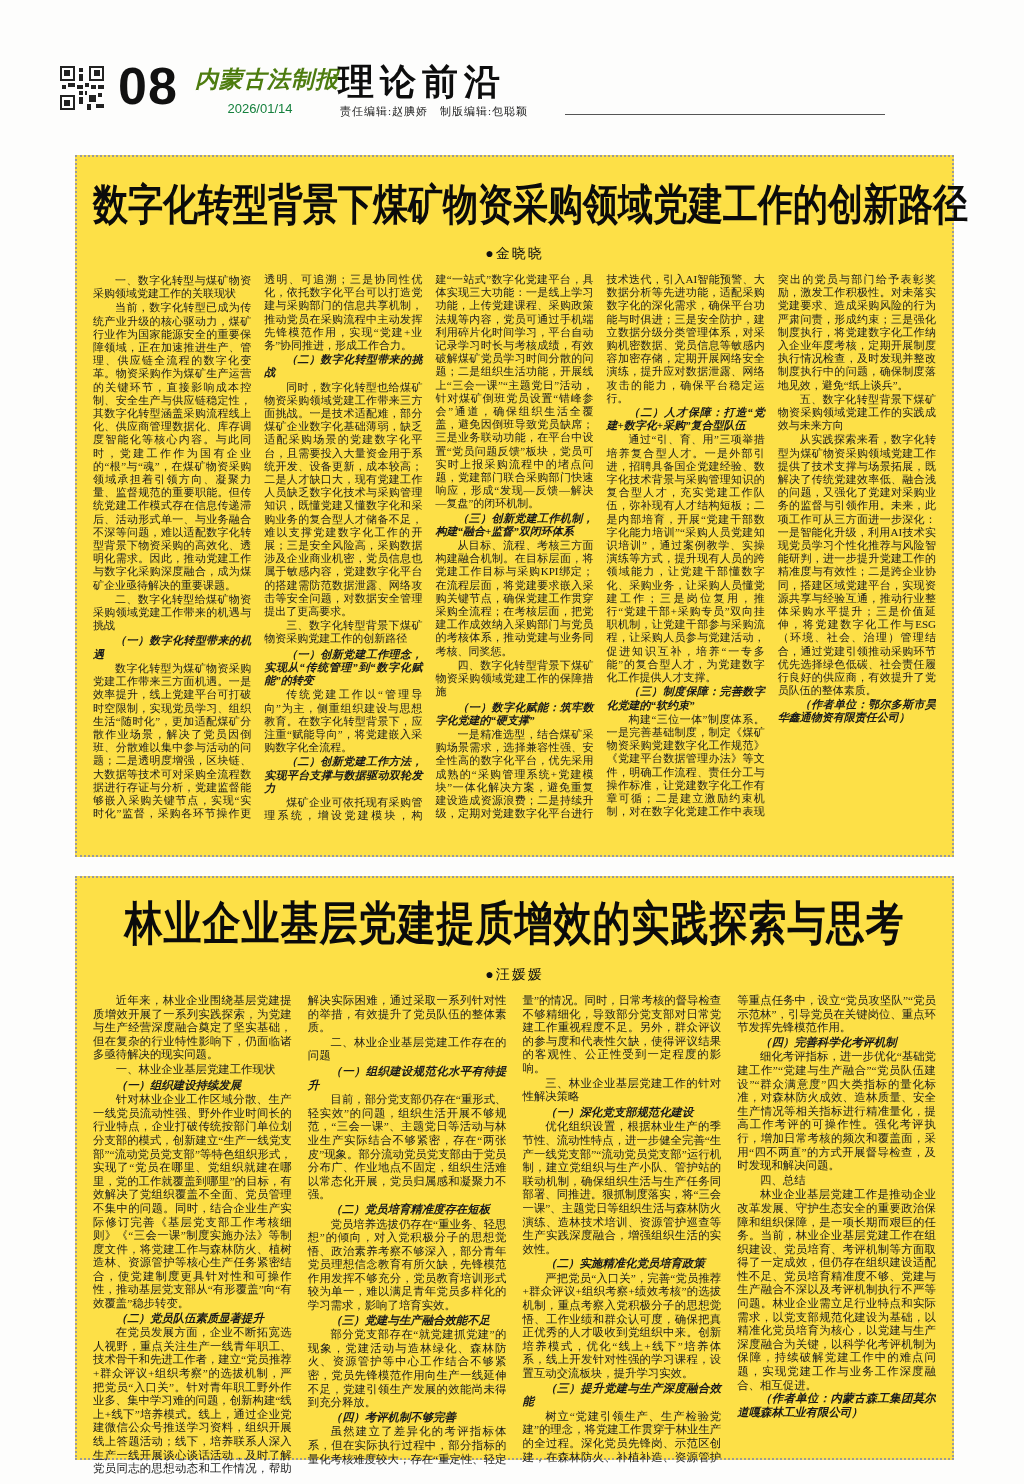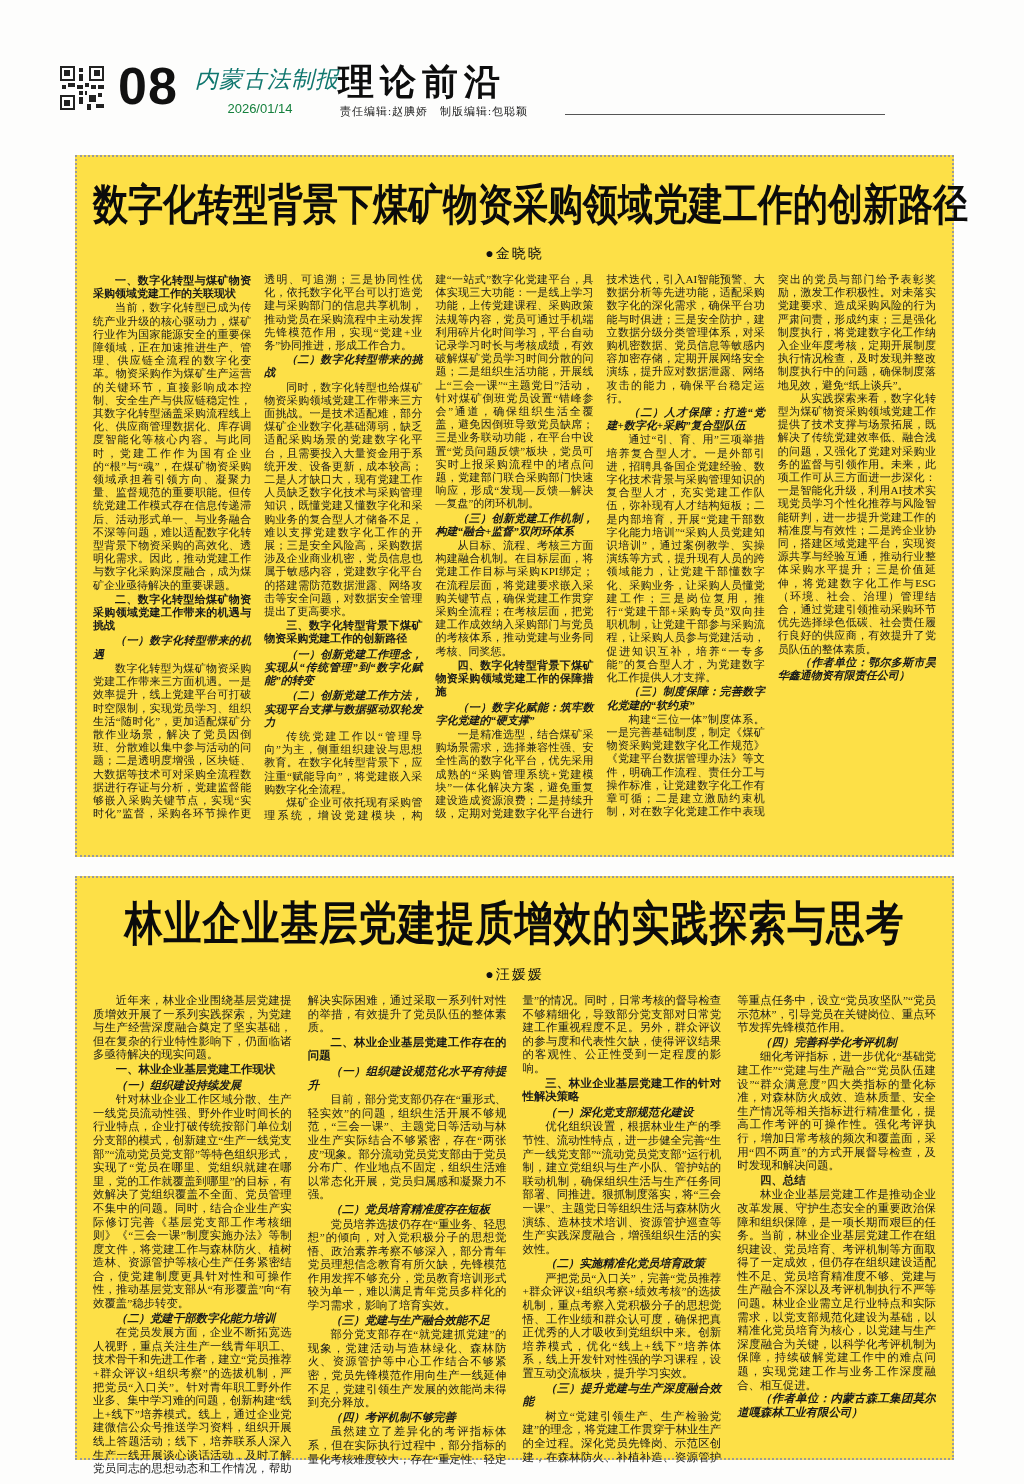--- a/index.html
+++ b/index.html
@@ -4,42 +4,42 @@
 <style>
   * { margin:0; padding:0; box-sizing:border-box; }
   html,body { width:1024px; height:1484px; background:#fdfdfc; font-family:"Liberation Serif","DejaVu Serif",serif; color:#1a1a1a; }
   .page { position:relative; width:1024px; height:1484px; overflow:hidden; }
 
   
   .header { position:absolute; left:60px; top:62px; width:900px; height:62px; }
   .qr { position:absolute; left:0; top:4px; width:44px; height:44px; }
   .pagenum { position:absolute; left:58px; top:-6px; font-family:"Liberation Sans","DejaVu Sans",sans-serif; font-weight:bold; font-size:52px; letter-spacing:1px; color:#111; }
   .masthead-wrap { position:absolute; left:135px; top:2px; width:130px; text-align:center; }
-  .masthead { color:#0f766e; font-weight:normal; font-size:23px; font-style:italic; letter-spacing:1px; white-space:nowrap; }
+  .masthead { color:#4d7c0f; font-weight:bold; font-size:23px; font-style:italic; letter-spacing:1px; white-space:nowrap; }
   .mastdate { margin-top:6px; font-size:13px; color:#15803d; font-family:"Liberation Sans","DejaVu Sans",sans-serif; }
   .section-title { position:absolute; left:278px; top:-4px; font-size:36px; font-weight:900; letter-spacing:6px; color:#0d0d0d; }
   .editors { position:absolute; left:280px; top:42px; font-size:11px; color:#222; letter-spacing:1px; }
   .header-rule { position:absolute; left:505px; top:52px; width:320px; border-top:1px solid #555; }
 
   
   .art-box { position:absolute; left:75px; width:879px; border:2px dotted #9a9a9a; background:#fde047; padding:10px 16px 8px 16px; }
   .box1 { top:155px; height:702px; }
   .box2 { top:876px; height:584px; }
 
   .article-title { text-align:center; font-weight:900; color:#0b0b0b; transform:scaleY(1.22); transform-origin:center; white-space:nowrap; }
   .t1 { font-size:35px; margin-top:14px; letter-spacing:0px; }
   .t2 { font-size:38px; margin-top:10px; letter-spacing:1px; }
   .byline { text-align:center; font-size:14px; margin-top:17px; margin-bottom:10px; letter-spacing:2px; color:#111; }
 
   .art-body { text-align:justify; overflow:hidden; column-fill:auto; }
   .body1 { margin-top:6px; height:556px; column-count:5; column-gap:13px; font-size:11px; line-height:13.2px; }
   .body2 { margin-top:4px; height:482px; column-count:4; column-gap:16px; font-size:11.4px; line-height:13.6px; }
 
   .b { text-indent:2em; }
-  .b-h { font-family:"Liberation Sans","DejaVu Sans",sans-serif; font-weight:bold; padding:1px 0; }
+  .b-h { font-family:"Liberation Sans","DejaVu Sans",sans-serif; font-weight:normal; padding:1px 0; }
   .b-s { font-weight:bold; font-style:italic; padding:1px 0; }
   .b-p {}
   .b-n { font-weight:bold; font-style:italic; }
 </style>
 </head>
 <body>
 
 <div class="page">
 
   <div class="header">
@@ -65,46 +65,47 @@
     <div class="art-body body1">
         <div class="b b-h">一、数字化转型与煤矿物资采购领域党建工作的关联现状</div>
         <div class="b b-p">当前，数字化转型已成为传统产业升级的核心驱动力，煤矿行业作为国家能源安全的重要保障领域，正在加速推进生产、管理、供应链全流程的数字化变革。物资采购作为煤矿生产运营的关键环节，直接影响成本控制、安全生产与供应链稳定性，其数字化转型涵盖采购流程线上化、供应商管理数据化、库存调度智能化等核心内容。与此同时，党建工作作为国有企业的“根”与“魂”，在煤矿物资采购领域承担着引领方向、凝聚力量、监督规范的重要职能。但传统党建工作模式存在信息传递滞后、活动形式单一、与业务融合不深等问题，难以适配数字化转型背景下物资采购的高效化、透明化需求。因此，推动党建工作与数字化采购深度融合，成为煤矿企业亟待解决的重要课题。</div>
         <div class="b b-h">二、数字化转型给煤矿物资采购领域党建工作带来的机遇与挑战</div>
         <div class="b b-s">（一）数字化转型带来的机遇</div>
         <div class="b b-p">数字化转型为煤矿物资采购党建工作带来三方面机遇。一是效率提升，线上党建平台可打破时空限制，实现党员学习、组织生活“随时化”，更加适配煤矿分散作业场景，解决了党员因倒班、分散难以集中参与活动的问题；二是透明度增强，区块链、大数据等技术可对采购全流程数据进行存证与分析，党建监督能够嵌入采购关键节点，实现“实时化”监督，采购各环节操作更透明、可追溯；三是协同性优化，依托数字化平台可以打造党建与采购部门的信息共享机制，推动党员在采购流程中主动发挥先锋模范作用，实现“党建+业务”协同推进，形成工作合力。</div>
         <div class="b b-s">（二）数字化转型带来的挑战</div>
         <div class="b b-p">同时，数字化转型也给煤矿物资采购领域党建工作带来三方面挑战。一是技术适配难，部分煤矿企业数字化基础薄弱，缺乏适配采购场景的党建数字化平台，且需要投入大量资金用于系统开发、设备更新，成本较高；二是人才缺口大，现有党建工作人员缺乏数字化技术与采购管理知识，既懂党建又懂数字化和采购业务的复合型人才储备不足，难以支撑党建数字化工作的开展；三是安全风险高，采购数据涉及企业商业机密，党员信息也属于敏感内容，党建数字化平台的搭建需防范数据泄露、网络攻击等安全问题，对数据安全管理提出了更高要求。</div>
         <div class="b b-h">三、数字化转型背景下煤矿物资采购党建工作的创新路径</div>
         <div class="b b-s">（一）创新党建工作理念，实现从“传统管理”到“数字化赋能”的转变</div>
+        <div class="b b-p">传统党建工作以“管理导向”为主，侧重组织建设与思想教育。在数字化转型背景下，应注重“赋能导向”，将党建嵌入采购数字化全流程。</div>
         <div class="b b-s">（二）创新党建工作方法，实现平台支撑与数据驱动双轮发力</div>
-        <div class="b b-p">传统党建工作以“管理导向”为主，侧重组织建设与思想教育。在数字化转型背景下，应注重“赋能导向”，将党建嵌入采购数字化全流程。</div>
         <div class="b b-p">煤矿企业可依托现有采购管理系统，增设党建模块，构建“一站式”数字化党建平台，具体实现三大功能：一是线上学习功能，上传党建课程、采购政策法规等内容，党员可通过手机端利用碎片化时间学习，平台自动记录学习时长与考核成绩，有效破解煤矿党员学习时间分散的问题；二是组织生活功能，开展线上“三会一课”“主题党日”活动，针对煤矿倒班党员设置“错峰参会”通道，确保组织生活全覆盖，避免因倒班导致党员缺席；三是业务联动功能，在平台中设置“党员问题反馈”板块，党员可实时上报采购流程中的堵点问题，党建部门联合采购部门快速响应，形成“发现—反馈—解决—复盘”的闭环机制。</div>
         <div class="b b-s">（三）创新党建工作机制，构建“融合+监督”双闭环体系</div>
         <div class="b b-p">从目标、流程、考核三方面构建融合机制。在目标层面，将党建工作目标与采购KPI绑定；在流程层面，将党建要求嵌入采购关键节点，确保党建工作贯穿采购全流程；在考核层面，把党建工作成效纳入采购部门与党员的考核体系，推动党建与业务同考核、同奖惩。</div>
         <div class="b b-h">四、数字化转型背景下煤矿物资采购领域党建工作的保障措施</div>
         <div class="b b-s">（一）数字化赋能：筑牢数字化党建的“硬支撑”</div>
         <div class="b b-p">一是精准选型，结合煤矿采购场景需求，选择兼容性强、安全性高的数字化平台，优先采用成熟的“采购管理系统+党建模块”一体化解决方案，避免重复建设造成资源浪费；二是持续升级，定期对党建数字化平台进行技术迭代，引入AI智能预警、大数据分析等先进功能，适配采购数字化的深化需求，确保平台功能与时俱进；三是安全防护，建立数据分级分类管理体系，对采购机密数据、党员信息等敏感内容加密存储，定期开展网络安全演练，提升应对数据泄露、网络攻击的能力，确保平台稳定运行。</div>
         <div class="b b-s">（二）人才保障：打造“党建+数字化+采购”复合型队伍</div>
         <div class="b b-p">通过“引、育、用”三项举措培养复合型人才。一是外部引进，招聘具备国企党建经验、数字化技术背景与采购管理知识的复合型人才，充实党建工作队伍，弥补现有人才结构短板；二是内部培育，开展“党建干部数字化能力培训”“采购人员党建知识培训”，通过案例教学、实操演练等方式，提升现有人员的跨领域能力，让党建干部懂数字化、采购业务，让采购人员懂党建工作；三是岗位复用，推行“党建干部+采购专员”双向挂职机制，让党建干部参与采购流程，让采购人员参与党建活动，促进知识互补，培养“一专多能”的复合型人才，为党建数字化工作提供人才支撑。</div>
         <div class="b b-s">（三）制度保障：完善数字化党建的“软约束”</div>
         <div class="b b-p">构建“三位一体”制度体系。一是完善基础制度，制定《煤矿物资采购党建数字化工作规范》《党建平台数据管理办法》等文件，明确工作流程、责任分工与操作标准，让党建数字化工作有章可循；二是建立激励约束机制，对在数字化党建工作中表现突出的党员与部门给予表彰奖励，激发工作积极性。对未落实党建要求、造成采购风险的行为严肃问责，形成约束；三是强化制度执行，将党建数字化工作纳入企业年度考核，定期开展制度执行情况检查，及时发现并整改制度执行中的问题，确保制度落地见效，避免“纸上谈兵”。</div>
+        <div class="b b-h">五、数字化转型背景下煤矿物资采购领域党建工作的实践成效与未来方向</div>
         <div class="b b-p">从实践探索来看，数字化转型为煤矿物资采购领域党建工作提供了技术支撑与场景拓展，既解决了传统党建效率低、融合浅的问题，又强化了党建对采购业务的监督与引领作用。未来，此项工作可从三方面进一步深化：一是智能化升级，利用AI技术实现党员学习个性化推荐与风险智能研判，进一步提升党建工作的精准度与有效性；二是跨企业协同，搭建区域党建平台，实现资源共享与经验互通，推动行业整体采购水平提升；三是价值延伸，将党建数字化工作与ESG（环境、社会、治理）管理结合，通过党建引领推动采购环节优先选择绿色低碳、社会责任履行良好的供应商，有效提升了党员队伍的整体素质。</div>
         <div class="b b-n">（作者单位：鄂尔多斯市昊华鑫通物资有限责任公司）</div>
       </div>
   </div>
 
   <div class="art-box box2">
     <div class="article-title t2">林业企业基层党建提质增效的实践探索与思考</div>
     <div class="byline">●汪媛媛</div>
     <div class="art-body body2">
         <div class="b b-p">近年来，林业企业围绕基层党建提质增效开展了一系列实践探索，为党建与生产经营深度融合奠定了坚实基础，但在复杂的行业特性影响下，仍面临诸多亟待解决的现实问题。</div>
         <div class="b b-h">一、林业企业基层党建工作现状</div>
         <div class="b b-s">（一）组织建设持续发展</div>
         <div class="b b-p">针对林业企业工作区域分散、生产一线党员流动性强、野外作业时间长的行业特点，企业打破传统按部门单位划分支部的模式，创新建立“生产一线党支部”“流动党员党支部”等特色组织形式，实现了“党员在哪里、党组织就建在哪里，党的工作就覆盖到哪里”的目标，有效解决了党组织覆盖不全面、党员管理不集中的问题。同时，结合企业生产实际修订完善《基层党支部工作考核细则》《“三会一课”制度实施办法》等制度文件，将党建工作与森林防火、植树造林、资源管护等核心生产任务紧密结合，使党建制度更具针对性和可操作性，推动基层党支部从“有形覆盖”向“有效覆盖”稳步转变。</div>
-        <div class="b b-s">（二）党建干部数字化能力培训</div>
+        <div class="b b-s">（二）党员队伍素质显著提升</div>
         <div class="b b-p">在党员发展方面，企业不断拓宽选人视野，重点关注生产一线青年职工、技术骨干和先进工作者，建立“党员推荐+群众评议+组织考察”的选拔机制，严把党员“入口关”。针对青年职工野外作业多、集中学习难的问题，创新构建“线上+线下”培养模式。线上，通过企业党建微信公众号推送学习资料，组织开展线上答题活动；线下，培养联系人深入生产一线开展谈心谈话活动，及时了解党员同志的思想动态和工作情况，帮助解决实际困难，通过采取一系列针对性的举措，有效提升了党员队伍的整体素质。</div>
         <div class="b b-h">二、林业企业基层党建工作存在的问题</div>
         <div class="b b-s">（一）组织建设规范化水平有待提升</div>
         <div class="b b-p">目前，部分党支部仍存在“重形式、轻实效”的问题，组织生活开展不够规范，“三会一课”、主题党日等活动与林业生产实际结合不够紧密，存在“两张皮”现象。部分流动党员党支部由于党员分布广、作业地点不固定，组织生活难以常态化开展，党员归属感和凝聚力不强。</div>
         <div class="b b-s">（二）党员培育精准度存在短板</div>
         <div class="b b-p">党员培养选拔仍存在“重业务、轻思想”的倾向，对入党积极分子的思想觉悟、政治素养考察不够深入，部分青年党员理想信念教育有所欠缺，先锋模范作用发挥不够充分，党员教育培训形式较为单一，难以满足青年党员多样化的学习需求，影响了培育实效。</div>
         <div class="b b-s">（三）党建与生产融合效能不足</div>
         <div class="b b-p">部分党支部存在“就党建抓党建”的现象，党建活动与造林绿化、森林防火、资源管护等中心工作结合不够紧密，党员先锋模范作用向生产一线延伸不足，党建引领生产发展的效能尚未得到充分释放。</div>
         <div class="b b-s">（四）考评机制不够完善</div>
         <div class="b b-p">虽然建立了差异化的考评指标体系，但在实际执行过程中，部分指标的量化考核难度较大，存在“重定性、轻定量”的情况。同时，日常考核的督导检查不够精细化，导致部分党支部对日常党建工作重视程度不足。另外，群众评议的参与度和代表性欠缺，使得评议结果的客观性、公正性受到一定程度的影响。</div>

